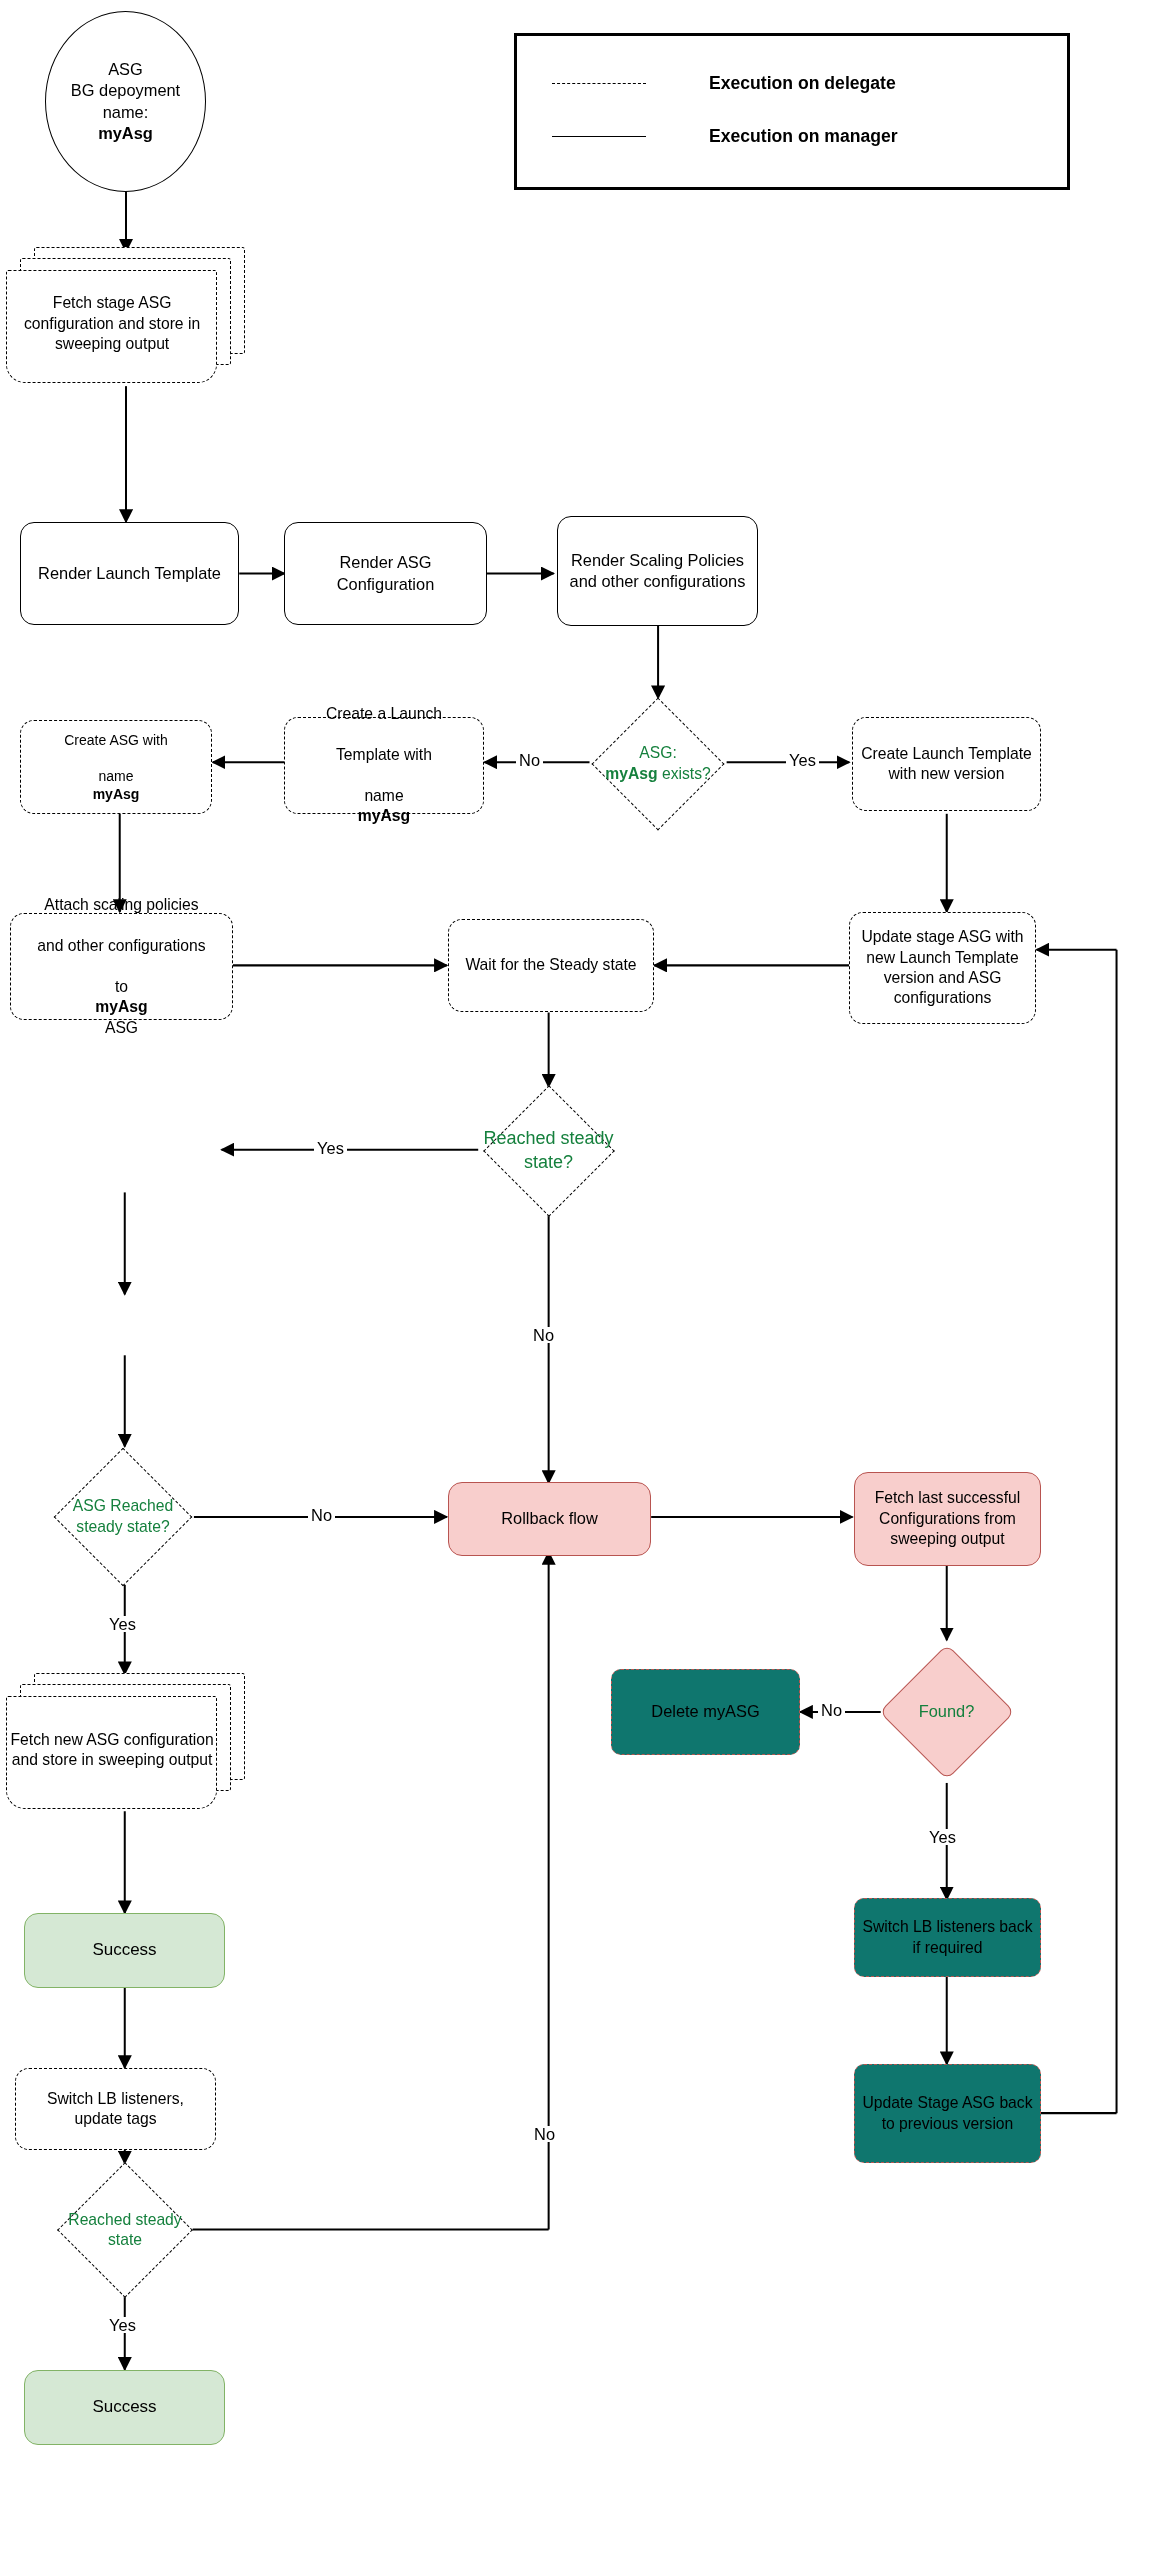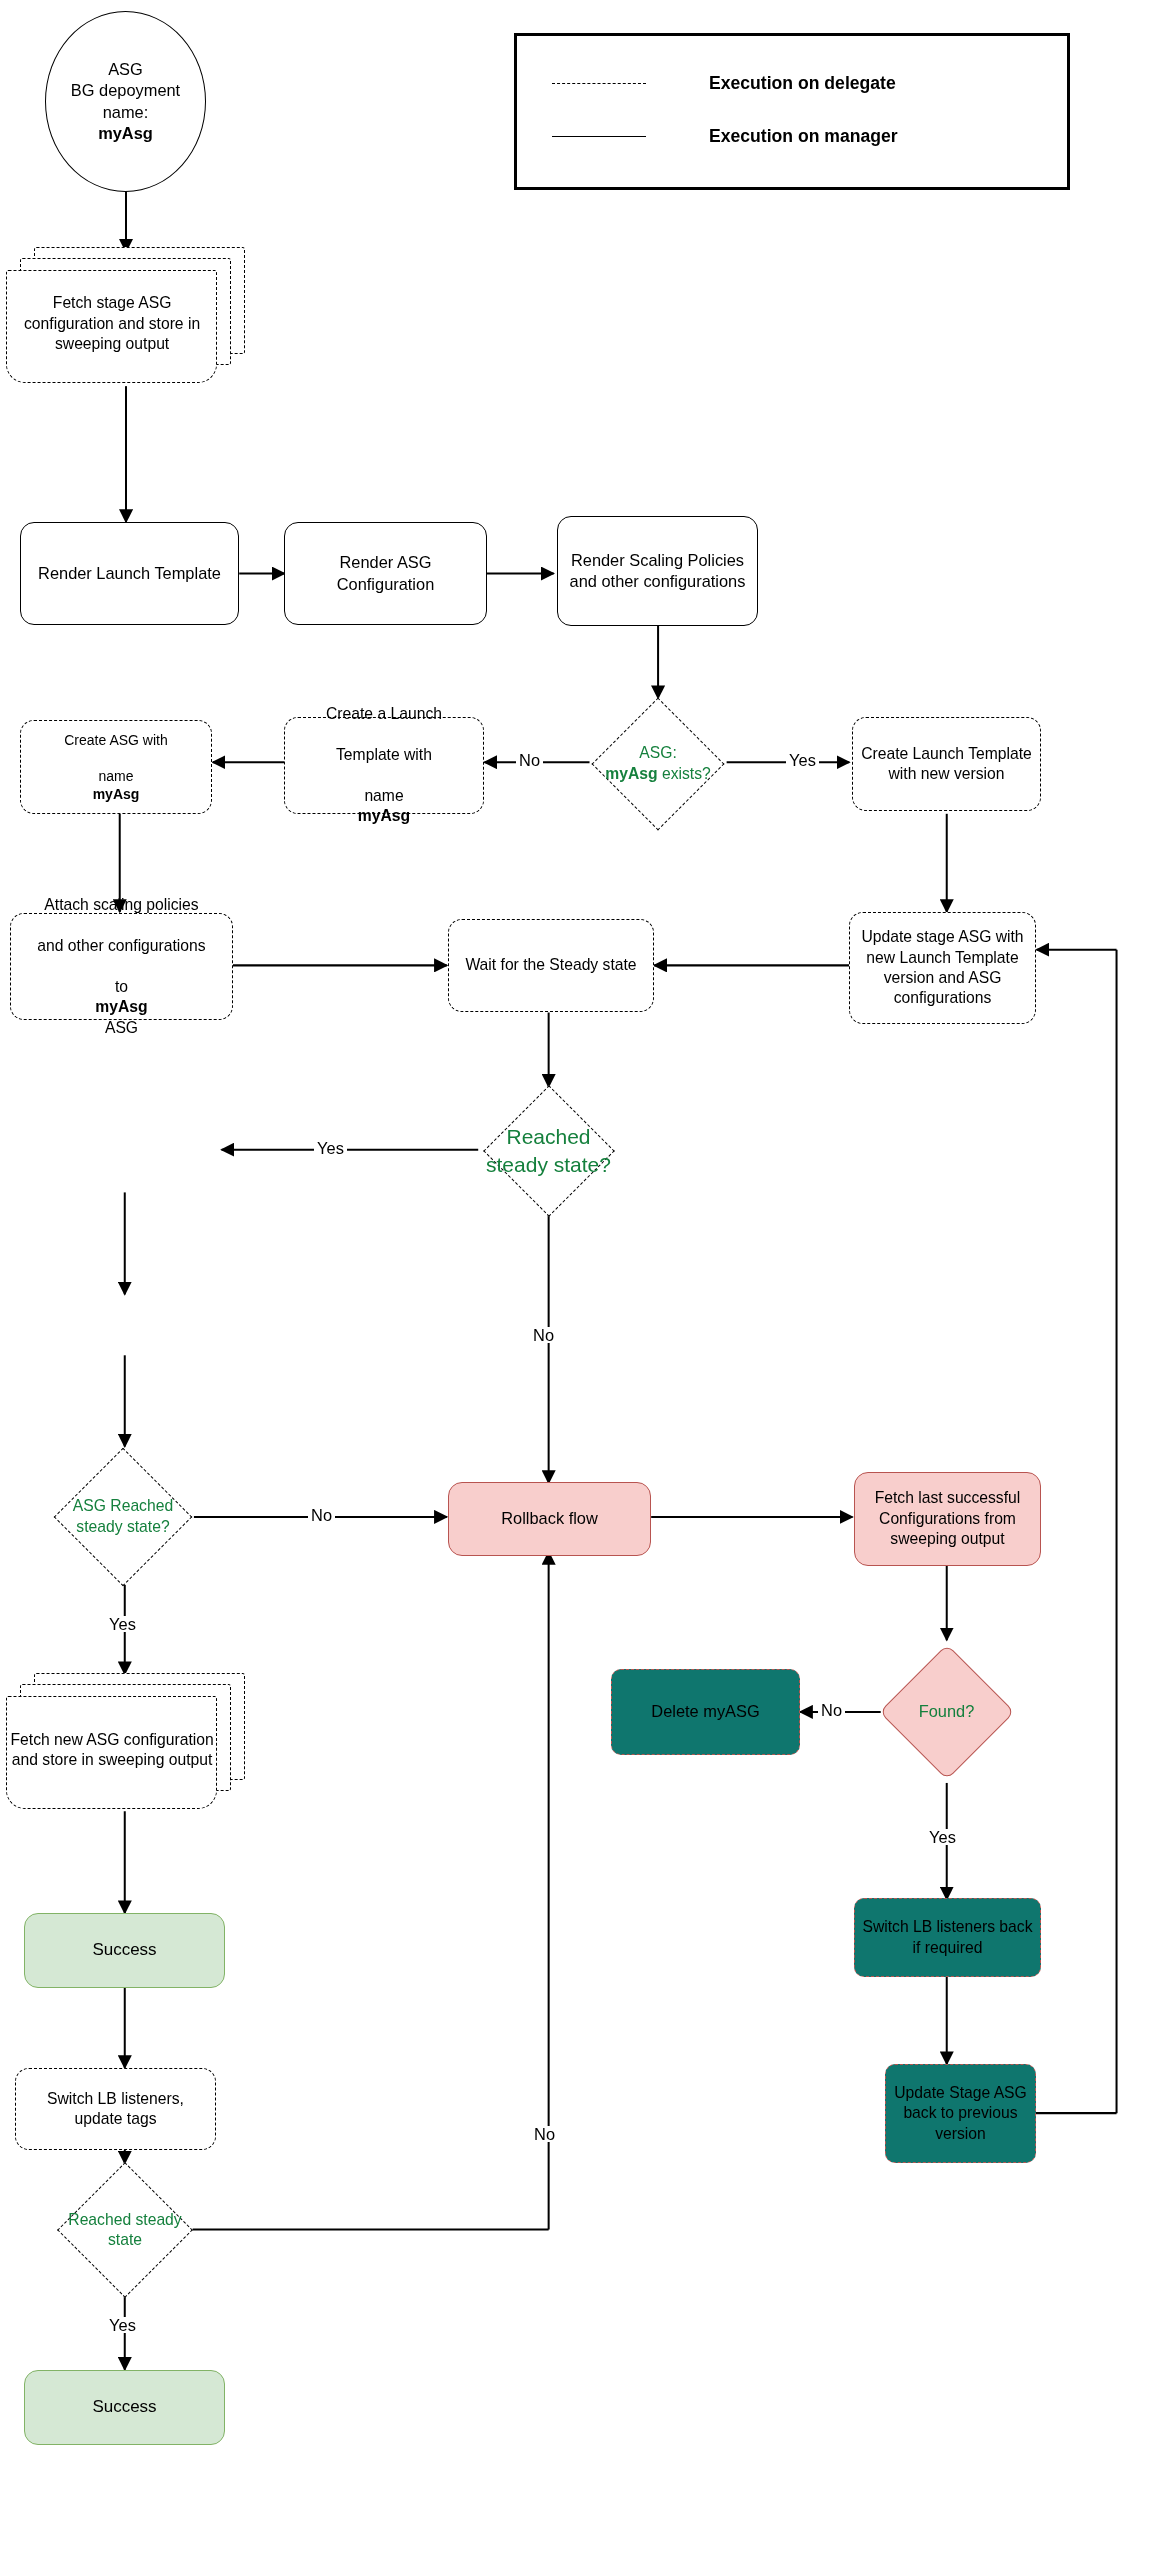--- a/index.html
+++ b/index.html
@@ -279,21 +279,21 @@
   <div class="node rounded dashed-black" style="left:448px; top:919px; width:206px; height:93px; font-size:15.7px;">
     <span>Wait for the Steady state</span>
   </div>
 
   <div class="node rounded dashed-black" style="left:849px; top:912px; width:187px; height:112px; font-size:15.7px;">
     <span>Update stage ASG with new Launch Template version and ASG configurations</span>
   </div>
 
   <div class="diamond-wrap" style="left:478px; top:1085px; width:141px; height:131px;">
     <div class="diamond-shape black" style="width:93px; height:93px;"></div>
-    <div class="diamond-label" style="font-size:21px;">
+    <div class="diamond-label" style="font-size:18px;">
       <span>Reached steady state?</span>
     </div>
   </div>
 
 
 
   <div class="diamond-wrap" style="left:50px; top:1446px; width:146px; height:141px;">
     <div class="diamond-shape black" style="width:98px; height:98px;"></div>
     <div class="diamond-label" style="font-size:15.7px;">
       <span>ASG Reached steady state?</span>
@@ -316,21 +316,21 @@
   </div>
 
   <div class="node red-dashed" style="left:611px; top:1669px; width:189px; height:86px; font-size:16.4px;">
     <span>Delete myASG</span>
   </div>
 
   <div class="node red-dashed" style="left:854px; top:1898px; width:187px; height:79px; font-size:15.7px;">
     <span>Switch LB listeners back if required</span>
   </div>
 
-  <div class="node red-dashed" style="left:854px; top:2064px; width:151px; height:99px; font-size:15.7px;margin-left:31px;">
+  <div class="node red-dashed" style="left:854px; top:2064px; width:187px; height:99px; font-size:15.7px;">
     <span>Update Stage ASG back to previous version</span>
   </div>
 
   <div class="multidoc" style="left:6.3px; top:1673px; width:239px; height:145px;">
     <div class="sheet" style="left:28px; top:0px; width:211px; height:107px;"></div>
     <div class="sheet" style="left:14px; top:11.3px; width:211px; height:107px;"></div>
     <div class="sheet" style="left:0px; top:22.6px; width:211px; height:113px; border-bottom-left-radius:19px; border-bottom-right-radius:19px;"></div>
     <div class="doc-text" style="left:3.8px; top:25px; width:204px; height:104px; font-size:15.7px;">
       <span>Fetch new ASG configuration and store in sweeping output</span>
     </div>

